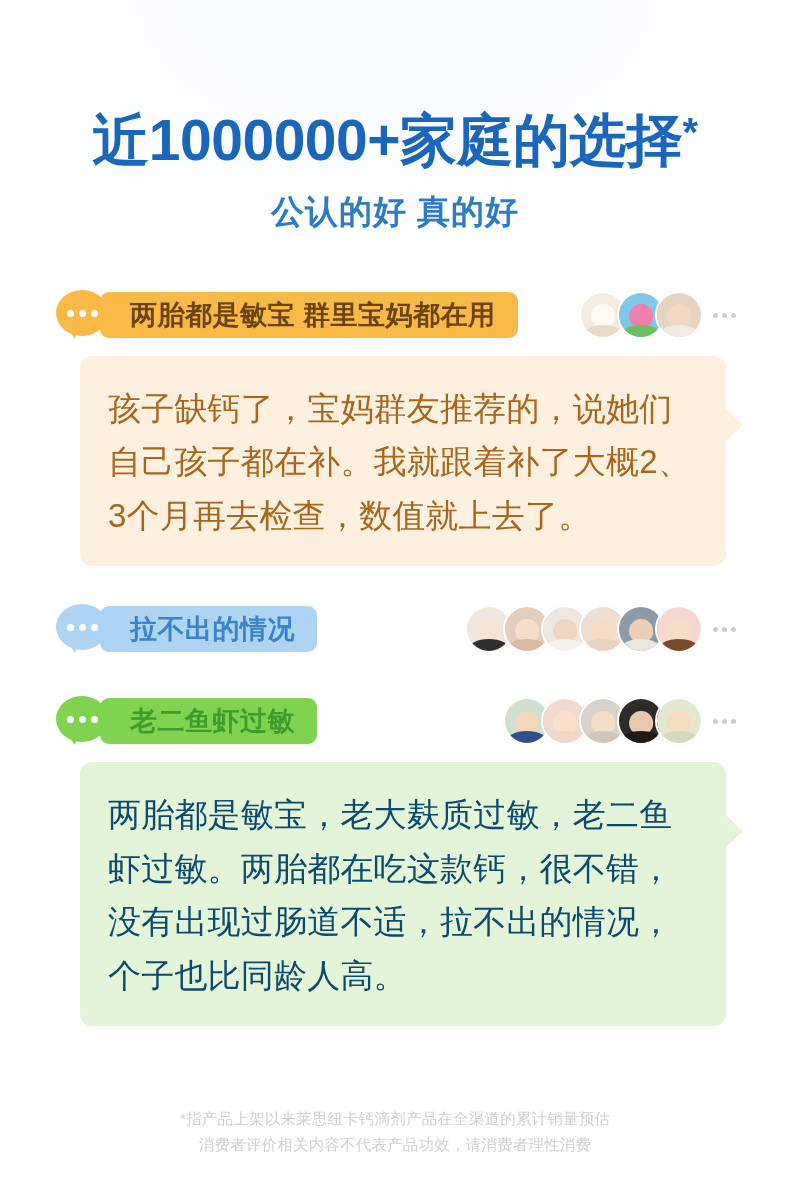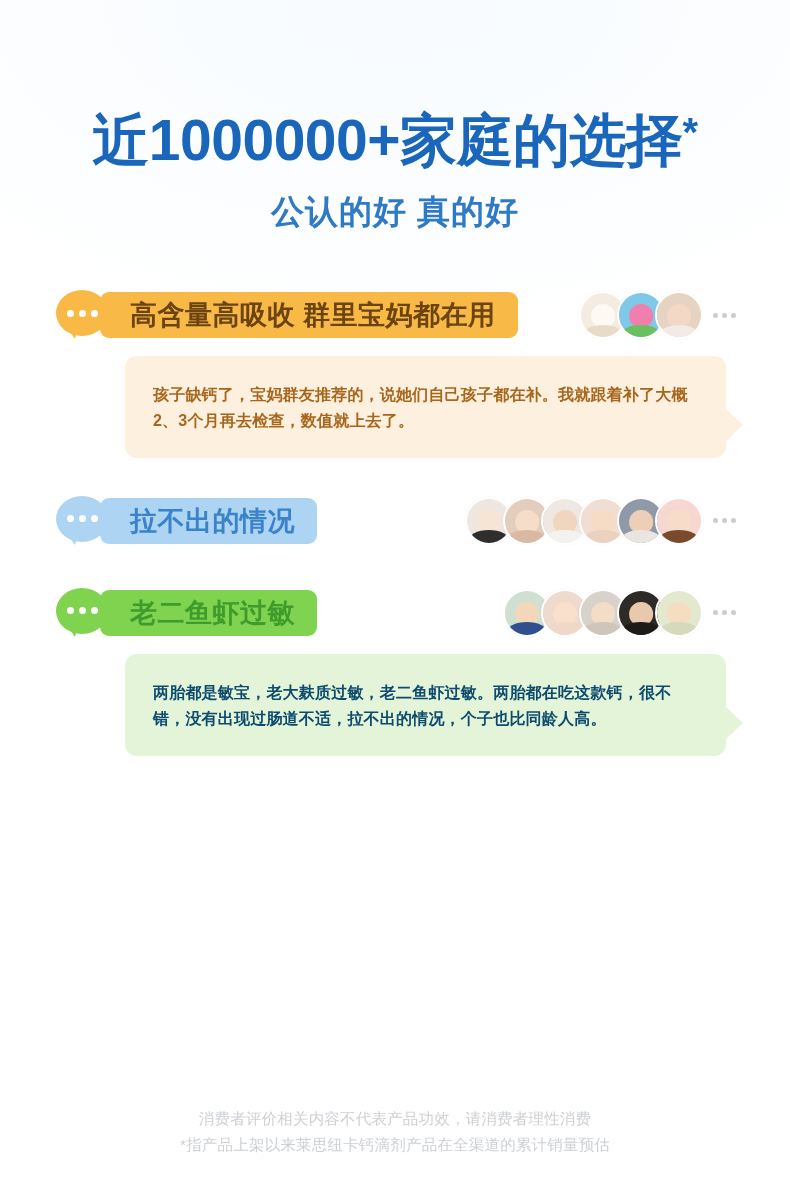--- a/index.html
+++ b/index.html
@@ -166,29 +166,28 @@
     width: 5px; height: 5px;
     border-radius: 50%;
     background: #c9ccd1;
     display: block;
   }
 
   
   .msg {
     position: relative;
     margin-top: 12px;
-    margin-left: 69px;
+    margin-left: 24px;
     margin-right: 12px;
     border-radius: 12px;
     padding: 26px 28px 24px 28px;
-    font-size: 16px;
+    font-size: 33px;
     line-height: 1.62;
     letter-spacing: 0.2px;
     box-sizing: border-box;
-    font-weight: bold;
   }
   .msg .rtail {
     position: absolute;
     right: -17px;
     width: 0; height: 0;
     border-top: 17px solid transparent;
     border-bottom: 17px solid transparent;
     border-left: 18px solid #000;
   }
 
@@ -240,21 +239,21 @@
     <div class="section t-orange">
       <div class="sec-head">
         <div class="bubble-icon">
           <div class="tail"></div>
           <div class="disc">
             <span class="dot"></span>
             <span class="dot"></span>
             <span class="dot"></span>
           </div>
         </div>
-        <div class="sec-title">高含量高吸收 群里宝妈都在用</div>
+        <div class="sec-title">两胎都是敏宝 群里宝妈都在用</div>
         <div class="avatars">
           <div class="avatar">
             <span class="face" style="background:#f4ece1"></span>
             <span class="head" style="background:#fdfaf4"></span>
             <span class="body" style="background:#e8dcc8"></span>
           </div>
           <div class="avatar">
             <span class="face" style="background:#7fc8e8"></span>
             <span class="head" style="background:#f07fae"></span>
             <span class="body" style="background:#6cbf5e"></span>
@@ -368,17 +367,17 @@
               <i></i>
             </div>
         </div>
       </div>
       <div class="msg">两胎都是敏宝，老大麸质过敏，老二鱼虾过敏。两胎都在吃这款钙，很不错，没有出现过肠道不适，拉不出的情况，个子也比同龄人高。<span class="rtail"></span></div>
     </div>
 
   </div>
 
   <div class="footer">
+    <div>*指产品上架以来莱思纽卡钙滴剂产品在全渠道的累计销量预估</div>
     <div>消费者评价相关内容不代表产品功效，请消费者理性消费</div>
-    <div>*指产品上架以来莱思纽卡钙滴剂产品在全渠道的累计销量预估</div>
   </div>
 
 </div>
 
 </body></html>

